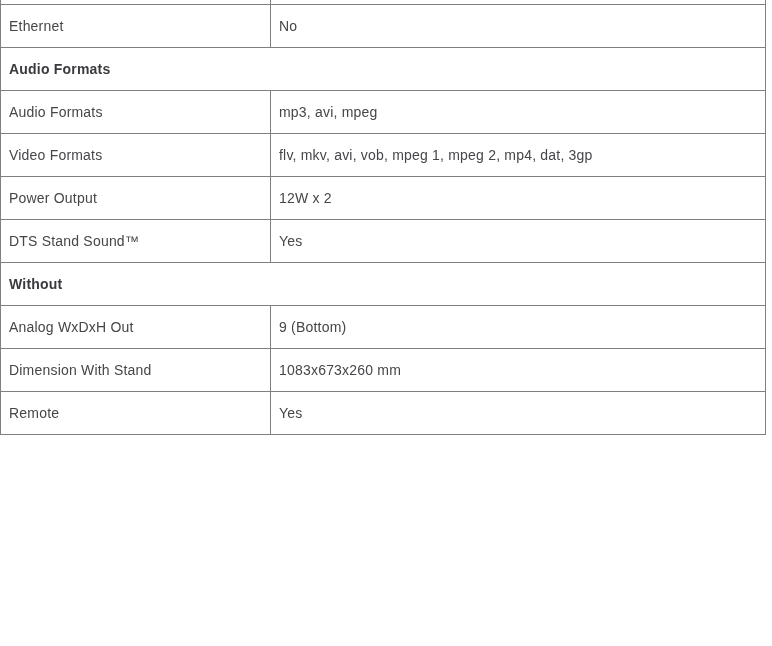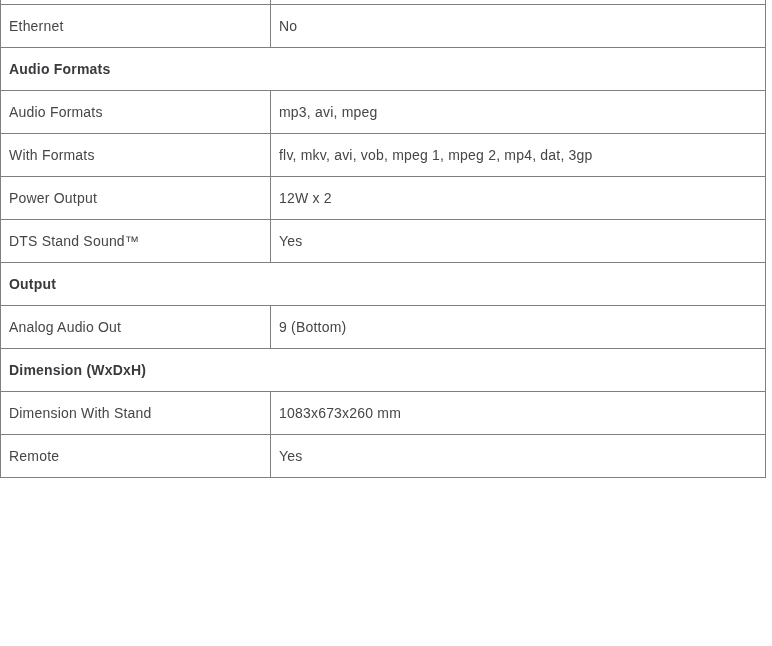--- a/index.html
+++ b/index.html
@@ -60,40 +60,37 @@
           <td>No</td>
         </tr>
         <tr class="section-row">
           <td colspan="2">Audio Formats</td>
         </tr>
         <tr class="data-row">
           <td>Audio Formats</td>
           <td>mp3, avi, mpeg</td>
         </tr>
         <tr class="data-row">
-          <td>With Formats</td>
+          <td>Video Formats</td>
           <td>flv, mkv, avi, vob, mpeg 1, mpeg 2, mp4, dat, 3gp</td>
         </tr>
         <tr class="data-row">
           <td>Power Output</td>
           <td>12W x 2</td>
         </tr>
         <tr class="data-row">
           <td>DTS Stand Sound™</td>
           <td>Yes</td>
         </tr>
         <tr class="section-row">
-          <td colspan="2">Output</td>
+          <td colspan="2">Without</td>
         </tr>
         <tr class="data-row">
-          <td>Analog Audio Out</td>
+          <td>Analog WxDxH Out</td>
           <td>9 (Bottom)</td>
-        </tr>
-        <tr class="section-row">
-          <td colspan="2">Dimension (WxDxH)</td>
         </tr>
         <tr class="data-row">
           <td>Dimension With Stand</td>
           <td>1083x673x260 mm</td>
         </tr>
         <tr class="data-row">
           <td>Remote</td>
           <td>Yes</td>
         </tr>
       </tbody>

